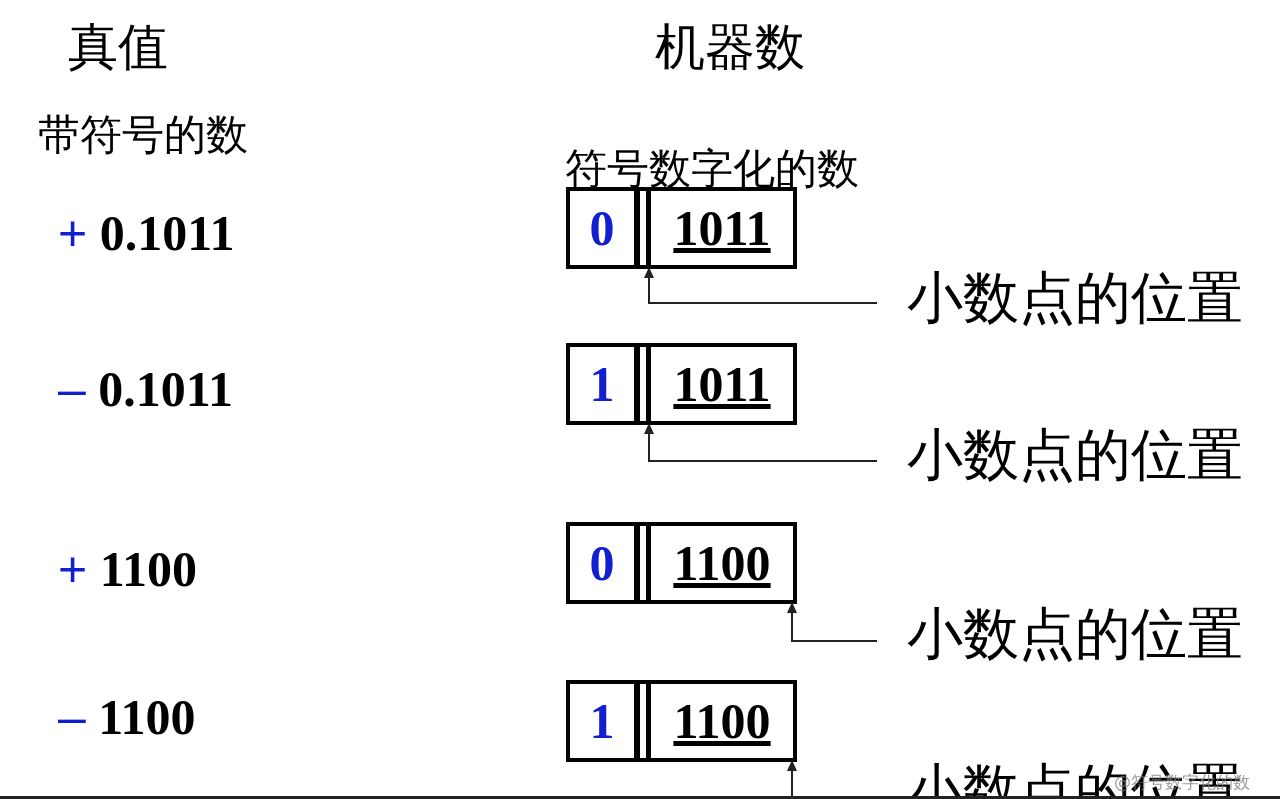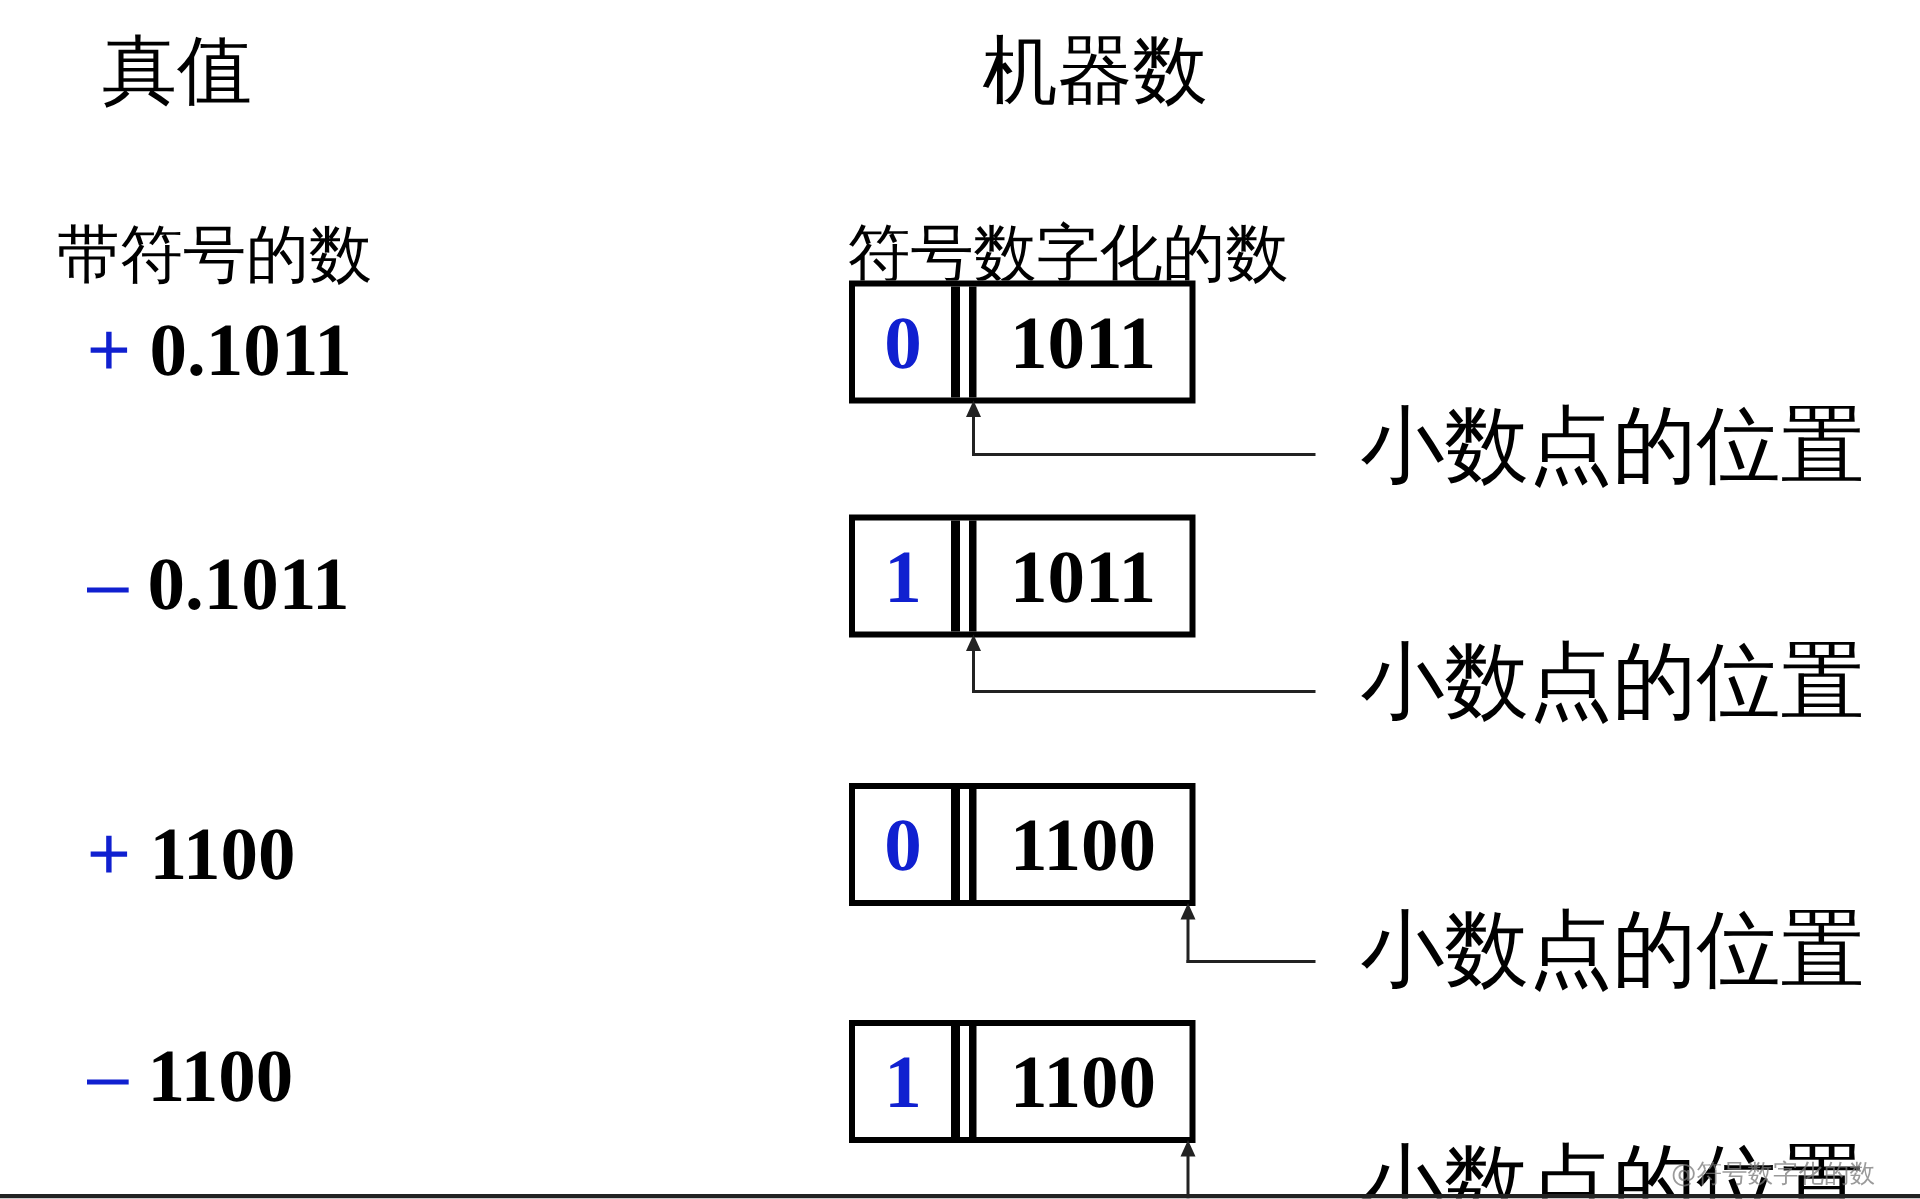--- a/index.html
+++ b/index.html
@@ -20,21 +20,21 @@
   .sign-cell {
     position: absolute; left: 0; top: 0; width: 64px; height: 74px;
     display: flex; align-items: center; justify-content: center;
     color: #1020d0; font-family: "Liberation Serif", serif; font-weight: bold; font-size: 50px;
   }
   .sep1 { position: absolute; left: 64px; top: 0; width: 6px; height: 74px; background: #000; }
   .sep2 { position: absolute; left: 76px; top: 0; width: 5px; height: 74px; background: #000; }
   .mag-cell {
     position: absolute; left: 81px; top: 0; width: 142px; height: 74px;
     display: flex; align-items: center; justify-content: center;
-    font-family: "Liberation Serif", serif; font-weight: bold; font-size: 50px;
+    font-family: "Liberation Serif", serif; font-weight: bold; font-size: 50px; text-decoration: underline;
   }
   .vline { position: absolute; width: 2px; background: #222; }
   .hline { position: absolute; height: 2px; background: #222; }
   .arrowhead {
     position: absolute; width: 0; height: 0;
     border-left: 5px solid transparent; border-right: 5px solid transparent;
     border-bottom: 11px solid #222;
   }
   .label { font-size: 56px; line-height: 1; font-family: "DejaVu Sans", sans-serif; white-space: nowrap; }
   .watermark {
@@ -42,21 +42,21 @@
     color: rgba(120,120,120,0.75); font-family: "DejaVu Sans", sans-serif; white-space: nowrap;
   }
   .bottom-bar { position: absolute; left: 0; top: 796px; width: 1280px; height: 3px; background: #222; }
 </style>
 </head>
 <body>
 
 <div class="abs heading" style="left:68px; top:22px;">真值</div>
 <div class="abs heading" style="left:655px; top:22px;">机器数</div>
 
-<div class="abs subheading" style="left:38px; top:114px;margin-top:35px;">带符号的数</div>
+<div class="abs subheading" style="left:38px; top:114px;">带符号的数</div>
 <div class="abs subheading" style="left:565px; top:114px;margin-top:34px;">符号数字化的数</div>
 
 <div class="abs truevalue" style="left:58px; top:208px;">
   <span class="sign">+</span>
   <span>0.1011</span>
 </div>
 <div class="box" style="left:566px; top:187px;">
   <div class="sign-cell">0</div>
   <div class="sep1"></div>
   <div class="sep2"></div>

